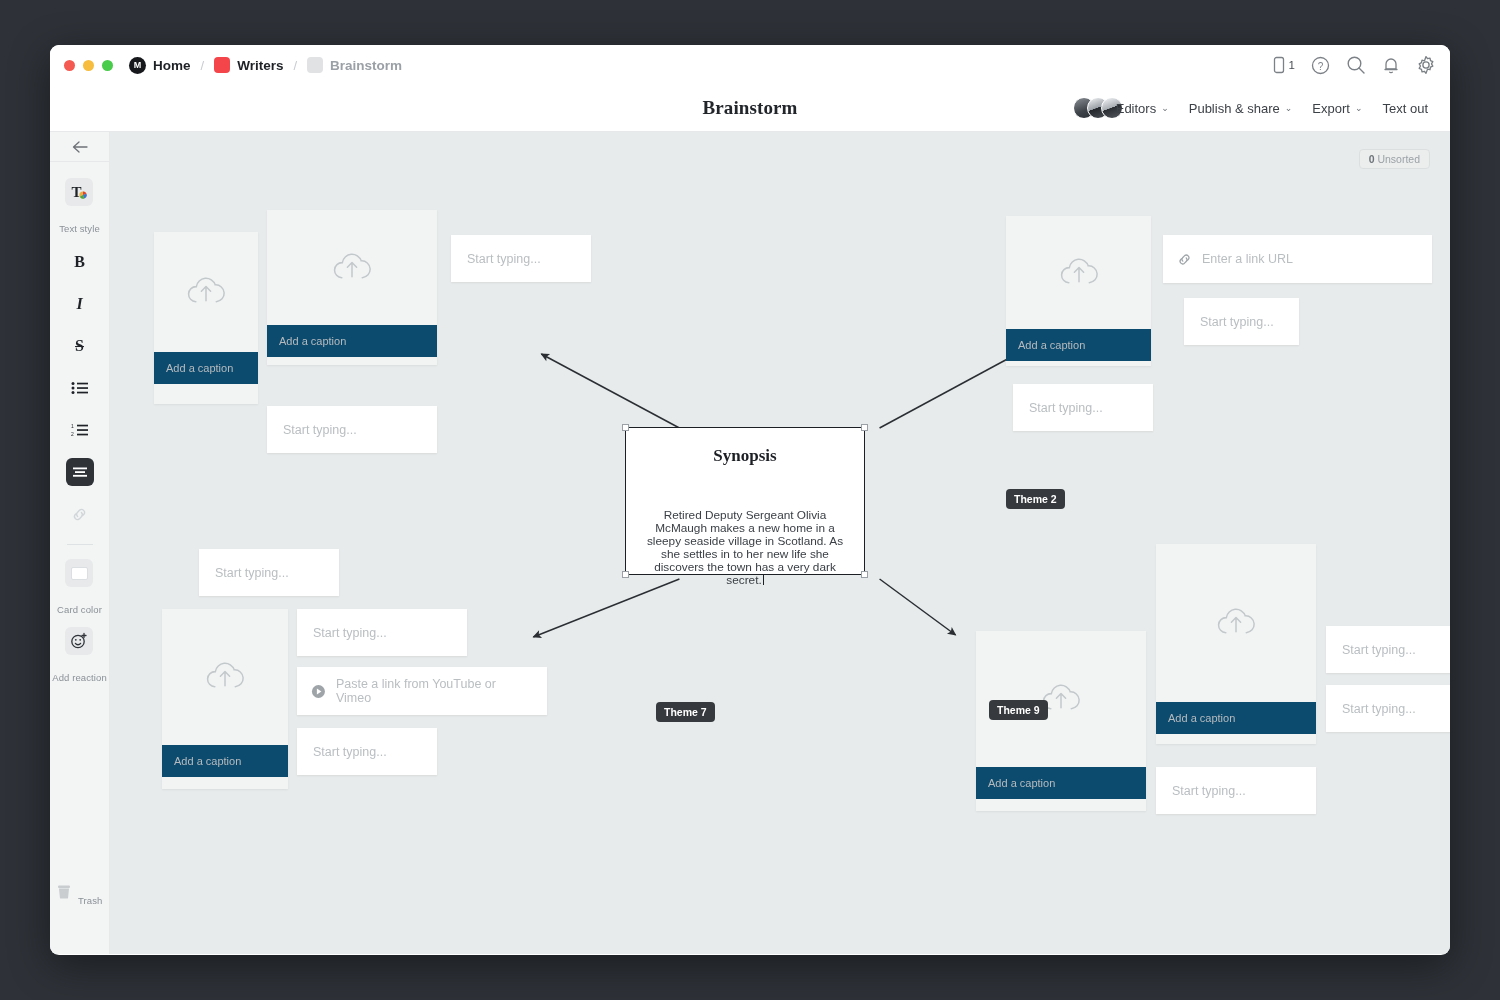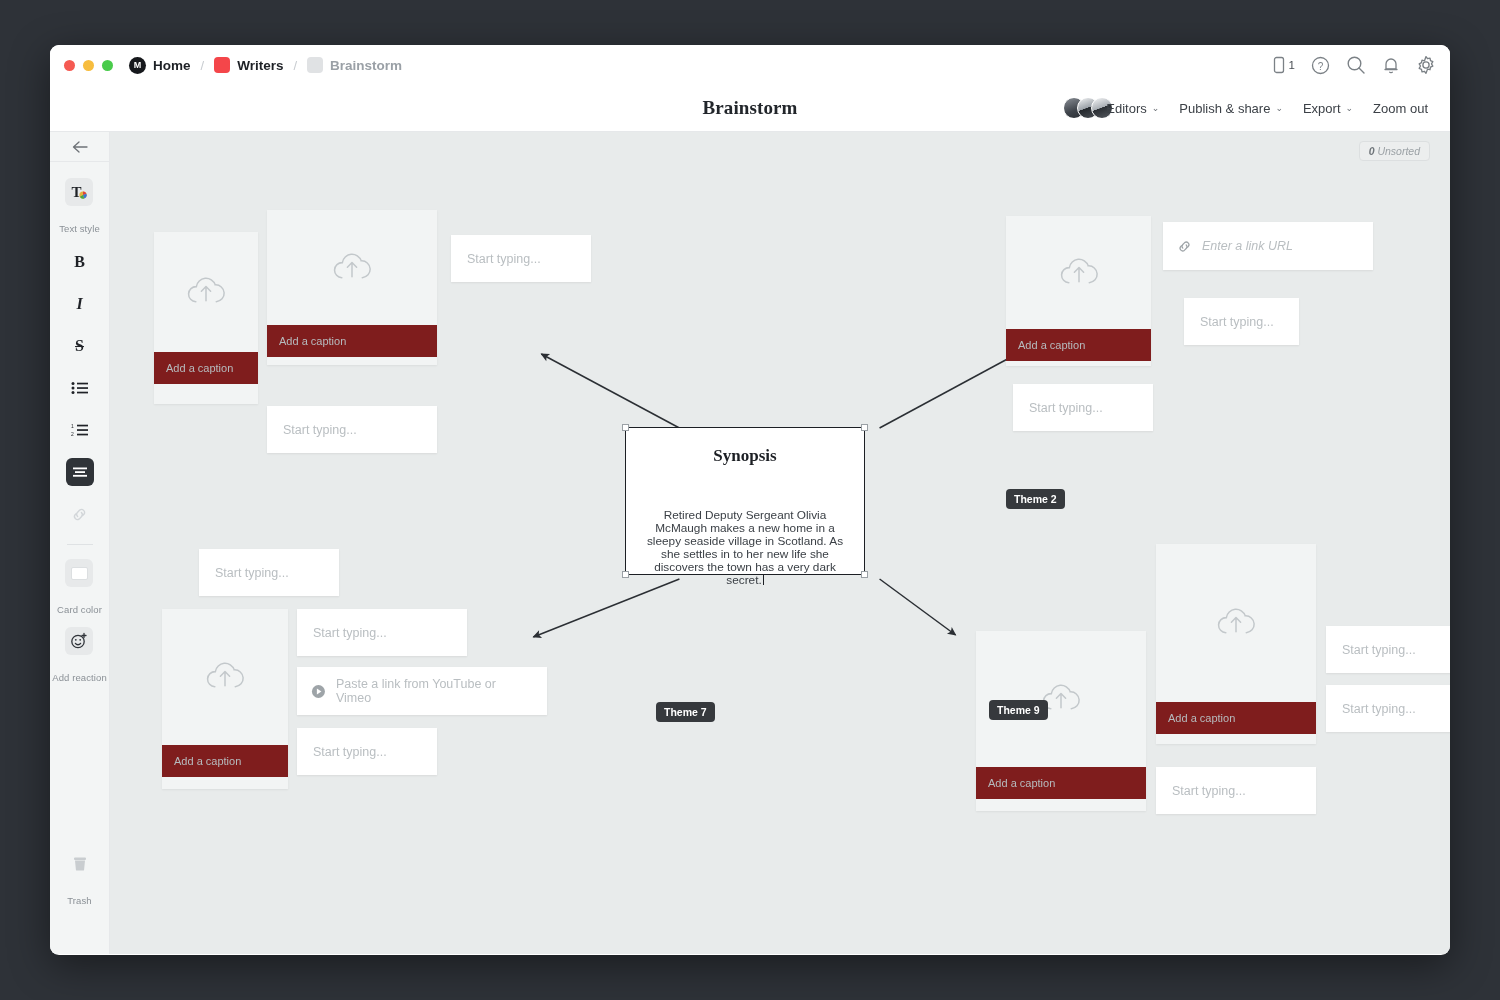--- a/index.html
+++ b/index.html
@@ -91,37 +91,37 @@
     width:28px; height:28px; border-radius:6px;
     display:flex; align-items:center; justify-content:center;
     font-size:16px; color:#1f2227;
   }
   .tool-box.chip { background:#e7e9ea; }
   .tool-box.active { background:#2f3338; color:#fff; }
   .tool-label { font-size:9.5px; color:#8a9096; margin-top:17px; letter-spacing:.1px; }
   .tool.dim .tool-box { color:#d2d6d9; }
   .divider { width:26px; height:1px; background:#dfe2e4; margin-top:16px; }
   .tool-serif { font-family:"Liberation Serif", serif; }
-  .trash-wrap { position:absolute; bottom:48px; left:0; right:0; display:flex; flex-direction:column; align-items:center; cursor:pointer;}
+  .trash-wrap { position:absolute; bottom:48px; left:0; right:0; display:flex; flex-direction:row; align-items:center; cursor:pointer;}
 
   
   .canvas { position:relative; flex:1; background:#e8ebeb; overflow:hidden; }
 
   .unsorted {
-    position:absolute; right:20px; top:9px;
+    position:absolute; right:20px; top:17px;
     background:#eceeee; border:1px solid #dcdfe0; border-radius:4px;
-    padding:3px 9px; font-size:10.5px; color:#9ba1a5; cursor:pointer;font-style:italic;
+    padding:3px 9px; font-size:10.5px; color:#9ba1a5; cursor:pointer;
   }
   .unsorted b { color:#6e7479; font-weight:700; }
 
   
   .card { position:absolute; background:#fff; box-shadow:0 1px 2px rgba(0,0,0,.07); }
   .media { position:absolute; background:#f2f4f4; box-shadow:0 1px 2px rgba(0,0,0,.06); display:flex; flex-direction:column; }
   .media .imgarea { flex:1; display:flex; align-items:center; justify-content:center; }
-  .media .cap { background:#7f1d1d; font-size:11px; color:#b6bbbe; padding:10px 12px; }
+  .media .cap { background:#0c4a6e; font-size:11px; color:#b6bbbe; padding:10px 12px; }
   .placeholder { font-size:12.5px; color:#b9bec1; padding:14px 16px; }
   .card.text { display:flex; align-items:center; }
   .card.text .placeholder { padding:0 16px; }
   .row-ico { display:flex; align-items:center; gap:10px; padding:0 14px; width:100%; }
 
   
   .synopsis {
     position:absolute; background:#fff; border:1.6px solid #1c1f24;
     display:flex; flex-direction:column; align-items:center; padding:18px 16px 10px;gap:30px;
   }
@@ -225,21 +225,21 @@
       </div>
       <div class="hdr-btn">
         <span>Publish &amp; share</span>
         <span class="caret">⌄</span>
       </div>
       <div class="hdr-btn">
         <span>Export</span>
         <span class="caret">⌄</span>
       </div>
       <div class="hdr-btn">
-        <span>Zoom out</span>
+        <span>Text out</span>
       </div>
     </div>
   </div>
 
   <div class="body">
 
     <div class="sidebar">
       <div class="side-back">
         <svg width="16" height="12" viewBox="0 0 16 12">
             <path d="M7 1 L1.5 6 L7 11 M1.5 6 H15" fill="none" stroke="#6d7277" stroke-width="1.3" stroke-linecap="round" stroke-linejoin="round"></path>
@@ -394,21 +394,21 @@
           </div>
           <div class="media" style="left: 896px; top: 84px; width: 145px; height: 150px;">
             <div class="imgarea" style="height:113px;flex:none">
               <svg width="46" height="35.88" viewBox="0 0 52 40">
   <path d="M14.5 31 a8.5 8.5 0 0 1 .6-17 A11 11 0 0 1 36.4 12 a7.8 7.8 0 0 1 1.2 19" fill="none" stroke="#c3c8cb" stroke-width="1.7" stroke-linecap="round"></path>
   <path d="M26 30 V14 M20.8 19.2 L26 13.8 L31.2 19.2" fill="none" stroke="#c3c8cb" stroke-width="1.7" stroke-linecap="round" stroke-linejoin="round"></path>
 </svg>
             </div>
        <div class="cap">Add a caption</div>
           </div>
-          <div class="card text" style="left: 1053px; top: 90px; width: 210px; height: 48px; font-style: italic;">
+          <div class="card text" style="left: 1053px; top: 103px; width: 269px; height: 48px;">
             <div class="row-ico">
       <svg width="15" height="15" viewBox="0 0 17 17">
         <path d="M6.6 10.4 a3 3 0 0 1 0-4.2 l2.1-2.1 a3 3 0 0 1 4.2 4.2 l-1 1" fill="none" stroke="#9ea4a8" stroke-width="1.4" stroke-linecap="round"></path>
         <path d="M10.4 6.6 a3 3 0 0 1 0 4.2 l-2.1 2.1 a3 3 0 0 1-4.2-4.2 l1-1" fill="none" stroke="#9ea4a8" stroke-width="1.4" stroke-linecap="round"></path>
               </svg>
       <span style="font-size:12.5px;color:#b9bec1">Enter a link URL</span>
             </div>
           </div>
           <div class="card text" style="left: 1074px; top: 166px; width: 115px; height: 47px;">
             <div class="placeholder">Start typing...</div>

